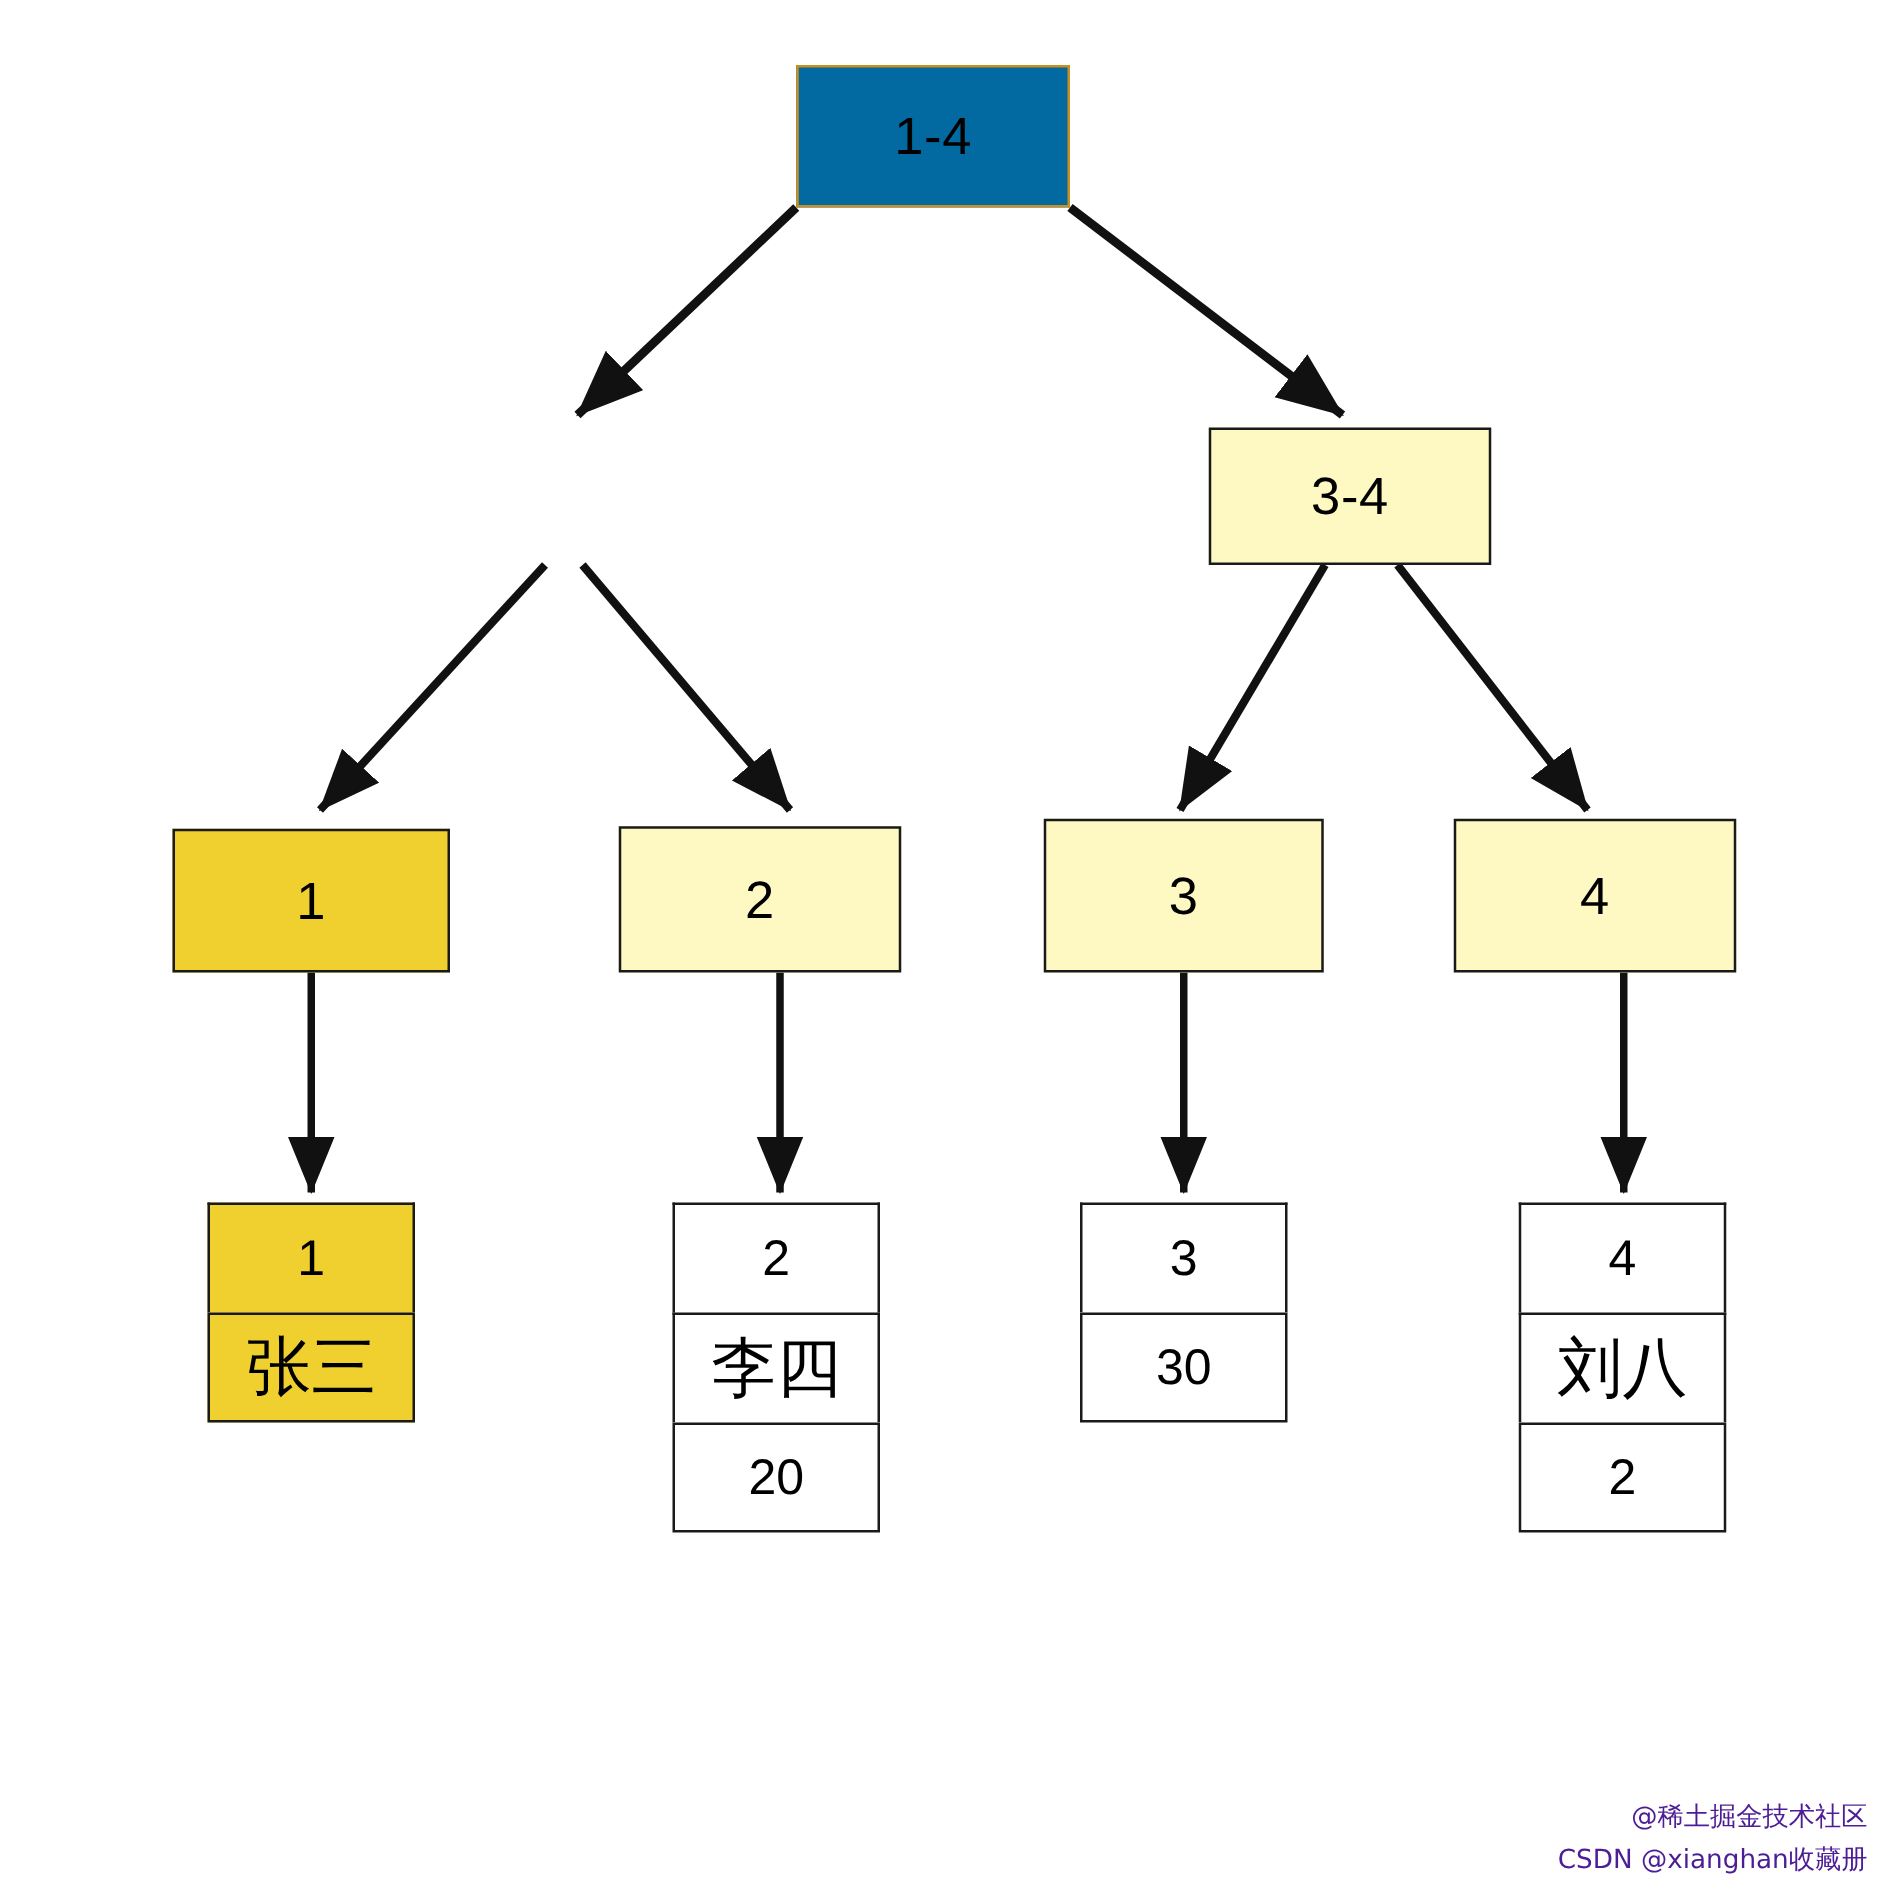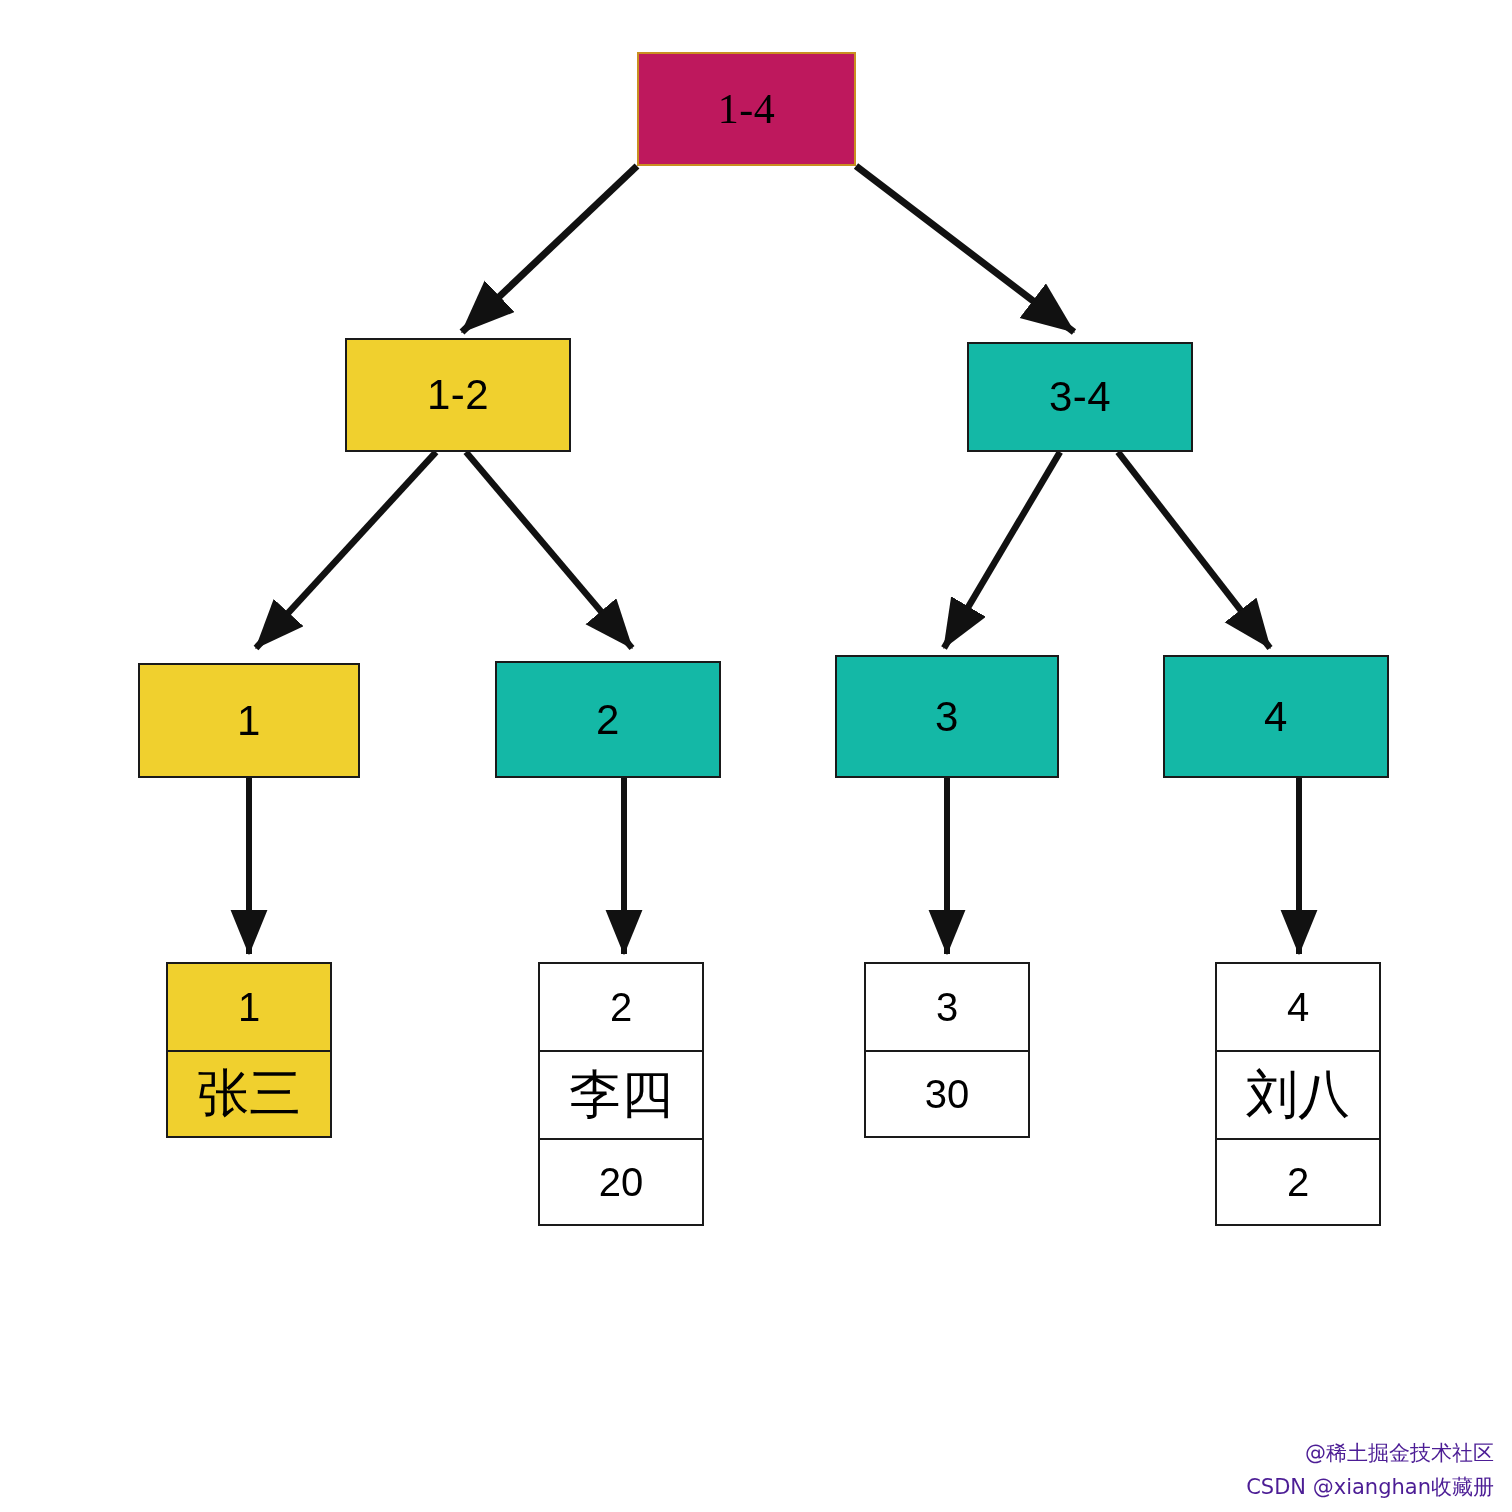--- a/index.html
+++ b/index.html
@@ -24,33 +24,32 @@
     position: absolute;
     left: 0; top: 0;
     width: 1512px;
     height: 1512px;
     pointer-events: none;
   }
   .node {
     position: absolute;
     box-sizing: border-box;
     border: 2px solid #1a1a1a;
-    background: #14b8a6;
+    background: #fef9c3;
     display: flex;
     align-items: center;
     justify-content: center;
     color: #000000;
     font-size: 42px;
     font-weight: 400;
     letter-spacing: 0.5px;
   }
   .node.highlight-root {
-    background: #be185d;
+    background: #0369a1;
     border-color: #c98f21;
-    font-family: Liberation Serif, serif;
   }
   .node.highlight {
     background: #F0D02E;
     border-color: #1a1a1a;
   }
   .record {
     position: absolute;
     box-sizing: border-box;
     display: flex;
     flex-direction: column;
@@ -121,23 +120,20 @@
 
     <line x1="947" y1="778" x2="947" y2="954" stroke="#111111" stroke-width="6" marker-end="url(#arrowhead)"></line>
 
     <line x1="1299" y1="778" x2="1299" y2="954" stroke="#111111" stroke-width="6" marker-end="url(#arrowhead)"></line>
   </svg>
 
   <div class="node highlight-root" style="left:637px; top:52px; width:219px; height:114px;">
     <span>1-4</span>
   </div>
 
-  <div class="node highlight" style="left:345px; top:338px; width:226px; height:114px;">
-    <span>1-2</span>
-  </div>
 
   <div class="node" style="left:967px; top:342px; width:226px; height:110px;">
     <span>3-4</span>
   </div>
 
   <div class="node highlight" style="left:138px; top:663px; width:222px; height:115px;">
     <span>1</span>
   </div>
 
   <div class="node" style="left:495px; top:661px; width:226px; height:117px;">

